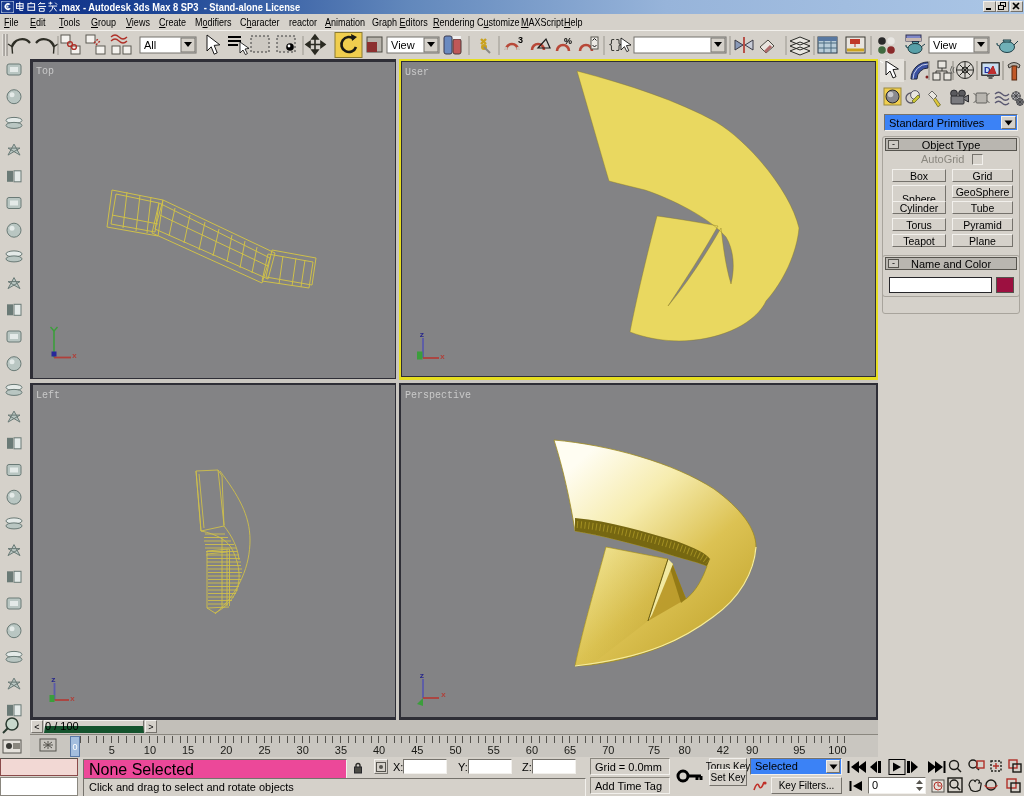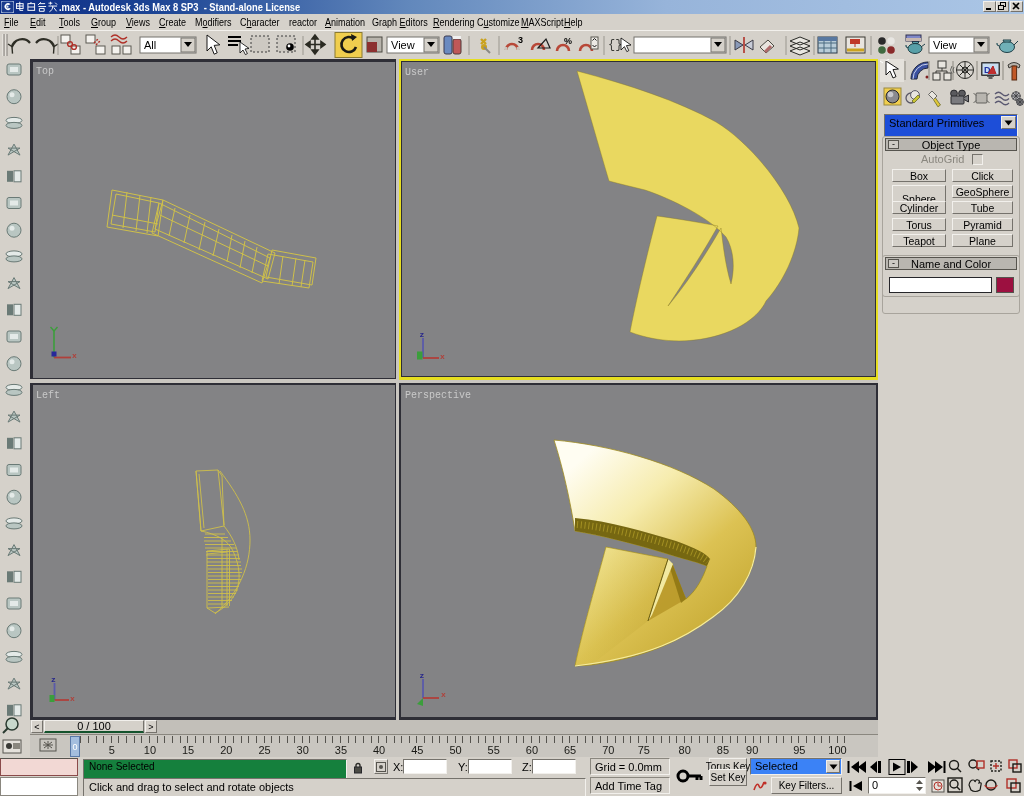--- a/index.html
+++ b/index.html
@@ -439,61 +439,61 @@
       <path d="M86 10.5 l4.5 -2.5 v7 l-4.5 -2.5" fill="#7a7a7e" stroke="#2a2a2e"></path>
       <rect x="98" y="6" width="11" height="10" rx="1" fill="#b8b5af" stroke="#4a4a46" stroke-width="0.8"></rect>
       <path d="M98 8.5 l-2.5 -2.5 M109 8.5 l2.5 -2.5 M98 13.5 l-2.5 2.5 M109 13.5 l2.5 2.5" stroke="#4a4a46" stroke-width="0.8"></path>
       <path d="M117 7 q3.5 -3.5 7 0 t7 0 M117 11.5 q3.5 -3.5 7 0 t7 0 M117 16 q3.5 -3.5 7 0 t7 0" fill="none" stroke="#5a5870" stroke-width="1.3"></path>
       <circle cx="138" cy="9" r="4.2" fill="#b0b0b4" stroke="#3a3a3e" stroke-width="0.8"></circle>
       <path d="M138 4 v10 M133 9 h10 M134.7 5.7 l6.6 6.6 M141.3 5.7 l-6.6 6.6" stroke="#3a3a3e" stroke-width="0.8"></path>
       <circle cx="142" cy="15" r="3.4" fill="#8a8a8e" stroke="#3a3a3e" stroke-width="0.8"></circle>
       <path d="M142 11 v8 M138 15 h8 M139.3 12.3 l5.4 5.4 M144.7 12.3 l-5.4 5.4" stroke="#3a3a3e" stroke-width="0.7"></path>
     </g>
   </svg>
-  <div class="abs sunken" style="left:6px;top:55px;width:134px;height:23px;background:#1d4ed8">
+  <div class="abs sunken" style="left:6px;top:55px;width:134px;height:17px;background:#3b82f6">
     <span style="position:absolute;left:4px;top:2px;font-size:11px">Standard Primitives</span>
     <div class="abs raised btn" style="right:1px;top:1px;width:15px;height:13px">
         <svg width="9" height="6">
           <path d="M0.5 0.5 l4 5 4 -5 z" fill="#000"></path>
         </svg>
       </div>
   </div>
   <div class="abs" style="left:4px;top:77px;width:138px;height:178px;border:1px solid #a8a49c;border-radius:3px"></div>
   <div class="abs" style="left:7px;top:79px;width:132px;height:13px;background:#b9b6b0;border:1px solid #56544e;font-size:11px;">
     <div class="abs" style="left:2px;top:1px;width:11px;height:9px;background:#cdcac4;border:1px solid #56544e;text-align:center;line-height:7px;font-size:9px">-</div>
     <div style="text-align:center;line-height:12px;font-size:11px">Object Type</div>
   </div>
   <div class="abs" style="left:0;top:94px;width:146px;height:13px;color:#8a877f;font-size:11px">
       <span style="position:absolute;left:43px">AutoGrid</span>
     <div class="abs sunken" style="left:94px;top:1px;width:11px;height:11px;background:#d5d1ca"></div>
   </div>
   <div class="abs" style="left:0;top:110px;width:146px;height:84px">
       <div class="abs raised btn" style="left:14px;top:0px;width:54px;height:13px;font-size:10.5px">Box</div>
-      <div class="abs raised btn" style="left:74px;top:0px;width:61px;height:13px;font-size:10.5px">Click</div>
+      <div class="abs raised btn" style="left:74px;top:0px;width:61px;height:13px;font-size:10.5px">Grid</div>
       <div class="abs raised btn" style="left:14px;top:16px;width:54px;height:28px;font-size:10.5px">Sphere</div>
       <div class="abs raised btn" style="left:74px;top:16px;width:61px;height:13px;font-size:10.5px">GeoSphere</div>
       <div class="abs raised btn" style="left:14px;top:32px;width:54px;height:13px;font-size:10.5px">Cylinder</div>
       <div class="abs raised btn" style="left:74px;top:32px;width:61px;height:13px;font-size:10.5px">Tube</div>
       <div class="abs raised btn" style="left:14px;top:49px;width:54px;height:13px;font-size:10.5px">Torus</div>
       <div class="abs raised btn" style="left:74px;top:49px;width:61px;height:13px;font-size:10.5px">Pyramid</div>
       <div class="abs raised btn" style="left:14px;top:65px;width:54px;height:13px;font-size:10.5px">Teapot</div>
       <div class="abs raised btn" style="left:74px;top:65px;width:61px;height:13px;font-size:10.5px">Plane</div>
     </div>
   <div class="abs" style="left:4px;top:196px;width:138px;height:42px;border:1px solid #a8a49c;border-radius:3px"></div>
   <div class="abs" style="left:7px;top:198px;width:132px;height:13px;background:#b9b6b0;border:1px solid #56544e;font-size:11px;">
     <div class="abs" style="left:2px;top:1px;width:11px;height:9px;background:#cdcac4;border:1px solid #56544e;text-align:center;line-height:7px;font-size:9px">-</div>
     <div style="text-align:center;line-height:12px;font-size:11px">Name and Color</div>
   </div>
   <div class="abs" style="left:11px;top:218px;width:103px;height:16px;background:#fff;border:1px solid #26262a"></div>
   <div class="abs" style="left:118px;top:218px;width:18px;height:16px;background:#9c1040;border:1px solid #56544e"></div>
 </div>
 
 <div class="abs" style="left:30px;top:720px;width:848px;height:14px;background:#c2bfb9">
   <div class="abs raised btn" style="left:1px;top:0;width:12px;height:13px;font-size:9px">&lt;</div>
-  <div class="abs raised" style="left:14px;top:0;width:100px;height:13px;border-bottom:2px solid #14532d;text-align:center;font-size:11px;line-height:11px">0 / 100</div>
+  <div class="abs raised" style="left:14px;top:0;width:100px;height:13px;border-bottom:7px solid #14532d;font-size:11px;line-height:11px">0 / 100</div>
   <div class="abs raised btn" style="left:115px;top:0;width:12px;height:13px;font-size:9px">&gt;</div>
 </div>
 
 <div class="abs" id="ruler" style="left:30px;top:734px;width:848px;height:23px;background:#c9c6c0;border-top:1px solid #8a877f">
   <div class="abs" style="left:36px;top:1px;width:785px;height:7px;background:repeating-linear-gradient(90deg,transparent 0,transparent 6.64px,#55534e 6.64px,#55534e 7.64px)"></div>
   <div class="abs" style="left:0;top:9px;width:848px;height:13px;font-size:11px;color:#1a1a16">
       <span class="abs" style="left:28.5px;top:0;width:30px;text-align:center">0</span>
       <span class="abs" style="left:66.69999999999999px;top:0;width:30px;text-align:center">5</span>
       <span class="abs" style="left:104.89999999999999px;top:0;width:30px;text-align:center">10</span>
       <span class="abs" style="left:143.1px;top:0;width:30px;text-align:center">15</span>
@@ -501,44 +501,44 @@
       <span class="abs" style="left:219.5px;top:0;width:30px;text-align:center">25</span>
       <span class="abs" style="left:257.7px;top:0;width:30px;text-align:center">30</span>
       <span class="abs" style="left:295.9px;top:0;width:30px;text-align:center">35</span>
       <span class="abs" style="left:334.09999999999997px;top:0;width:30px;text-align:center">40</span>
       <span class="abs" style="left:372.3px;top:0;width:30px;text-align:center">45</span>
       <span class="abs" style="left:410.5px;top:0;width:30px;text-align:center">50</span>
       <span class="abs" style="left:448.7px;top:0;width:30px;text-align:center">55</span>
       <span class="abs" style="left:486.9px;top:0;width:30px;text-align:center">60</span>
       <span class="abs" style="left:525.0999999999999px;top:0;width:30px;text-align:center">65</span>
       <span class="abs" style="left:563.3px;top:0;width:30px;text-align:center">70</span>
-      <span class="abs" style="left:590px;top:0;width:30px;text-align:right">75</span>
+      <span class="abs" style="left:618px;top:0;width:30px;text-align:left">75</span>
       <span class="abs" style="left:639.6999999999999px;top:0;width:30px;text-align:center">80</span>
-      <span class="abs" style="left:677.9px;top:0;width:30px;text-align:center">85</span>
+      <span class="abs" style="left:677.9px;top:0;width:30px;text-align:center">42</span>
       <span class="abs" style="left:716.1px;top:0;width:30px;">90</span>
       <span class="abs" style="left:754.3px;top:0;width:30px;text-align:center">95</span>
       <span class="abs" style="left:792.5px;top:0;width:30px;text-align:center">100</span>
     </div>
   <div class="abs" style="left:40px;top:1px;width:10px;height:21px;background:#a4bede;border:1px solid #5a7aa8;color:#fff;text-align:center;font-size:9px;line-height:20px">0</div>
 </div>
 <div class="abs" style="left:0;top:734px;width:30px;height:23px;background:#d5d1ca"></div>
 <svg class="abs" style="left:0;top:716px" width="64" height="41" viewBox="0 0 64 41">
   <circle cx="12" cy="8" r="6" fill="#c8d8cc" stroke="#2a3a30" stroke-width="1.5"></circle>
     <path d="M8 12 l-5 5" stroke="#2a3a30" stroke-width="2"></path>
   <rect x="3" y="24" width="18" height="13" fill="#e4e1db" stroke="#56544e"></rect>
     <circle cx="9" cy="30" r="3" fill="#3a3a36"></circle>
     <rect x="13" y="27" width="7" height="6" fill="#8a877f"></rect>
   <rect x="40" y="23" width="16" height="12" fill="none" stroke="#56544e"></rect>
     <path d="M43 29 h10 M48 25 v8 M44 26 l8 6 M52 26 l-8 6" stroke="#56544e"></path>
 </svg>
 
 <div class="abs" id="status" style="left:0;top:757px;width:1024px;height:39px;background:#d5d1ca">
   <div class="abs" style="left:0;top:1px;width:78px;height:18px;background:#f2d8d4;border:1px solid #8a4a4a;border-top-color:#56544e"></div>
   <div class="abs" style="left:0;top:20px;width:78px;height:19px;background:#fff;border:1px solid #8a877f"></div>
-  <div class="abs sunken" style="left:83px;top:2px;width:264px;height:28px;padding:1px 5px;font-size:10px;background:#15803d">None Selected</div>
+  <div class="abs sunken" style="left:83px;top:2px;width:264px;height:28px;padding:1px 5px;font-size:16px;background:#ec4899">None Selected</div>
   <div class="abs sunken" style="left:83px;top:21px;width:503px;height:32px;padding:2px 5px;font-size:11px;background:#d5d1ca">Click and drag to select and rotate objects</div>
   <svg class="abs" style="left:353px;top:5px" width="10" height="12" viewBox="0 0 10 12">
       <rect x="1.5" y="5" width="7" height="6" fill="#4a4a44" stroke="#26262a"></rect>
       <path d="M3 5 V3.5 a2 2 0 0 1 4 0 V5" fill="none" stroke="#2a2a26" stroke-width="1.4"></path>
     </svg>
   <div class="abs raised btn" style="left:374px;top:2px;width:14px;height:15px">
       <svg width="10" height="10">
         <rect x="0.5" y="0.5" width="9" height="9" fill="none" stroke="#56544e"></rect>
         <circle cx="5" cy="5" r="2" fill="#56544e"></circle>
       </svg>

